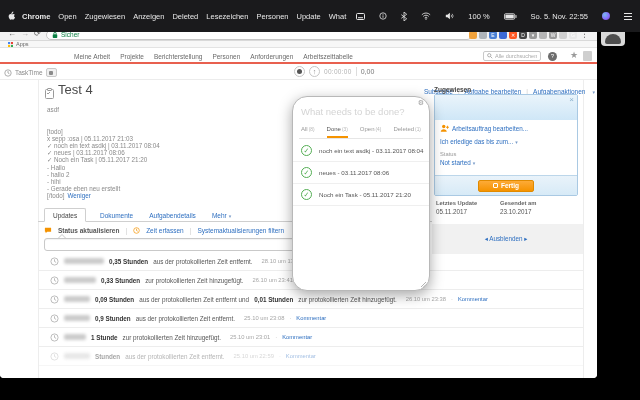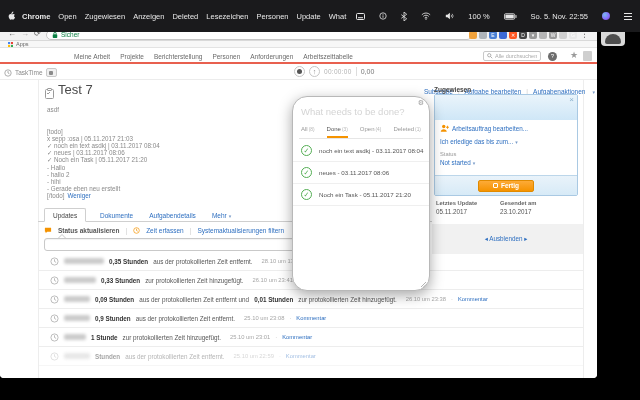--- a/index.html
+++ b/index.html
@@ -292,21 +292,21 @@
     <div class="card-edge" style="left:38px"></div>
     <div class="card-edge" style="left:583px"></div>
 
     <span id="task-icon">
         <svg width="9" height="11" viewBox="0 0 9 11">
           <rect x=".5" y="1.5" width="8" height="9" rx="1" fill="none" stroke="#9a9a9a"></rect>
           <rect x="2.5" y=".5" width="4" height="2" rx=".5" fill="#fff" stroke="#9a9a9a"></rect>
           <path d="M2 5l1 1 2-2" stroke="#9a9a9a" fill="none"></path>
         </svg>
       </span>
-    <span id="task-title">Test 7</span>
+    <span id="task-title">Test 4</span>
 
     <span id="actions-row">
       <span class="lnk">Subscribe</span>
       <span class="pipe">|</span>
       <span class="lnk">Aufgabe bearbeiten</span>
       <span class="pipe">|</span>
       <span class="lnk">Aufgabenaktionen</span>
       <span class="caret">▾</span>
     </span>
 

